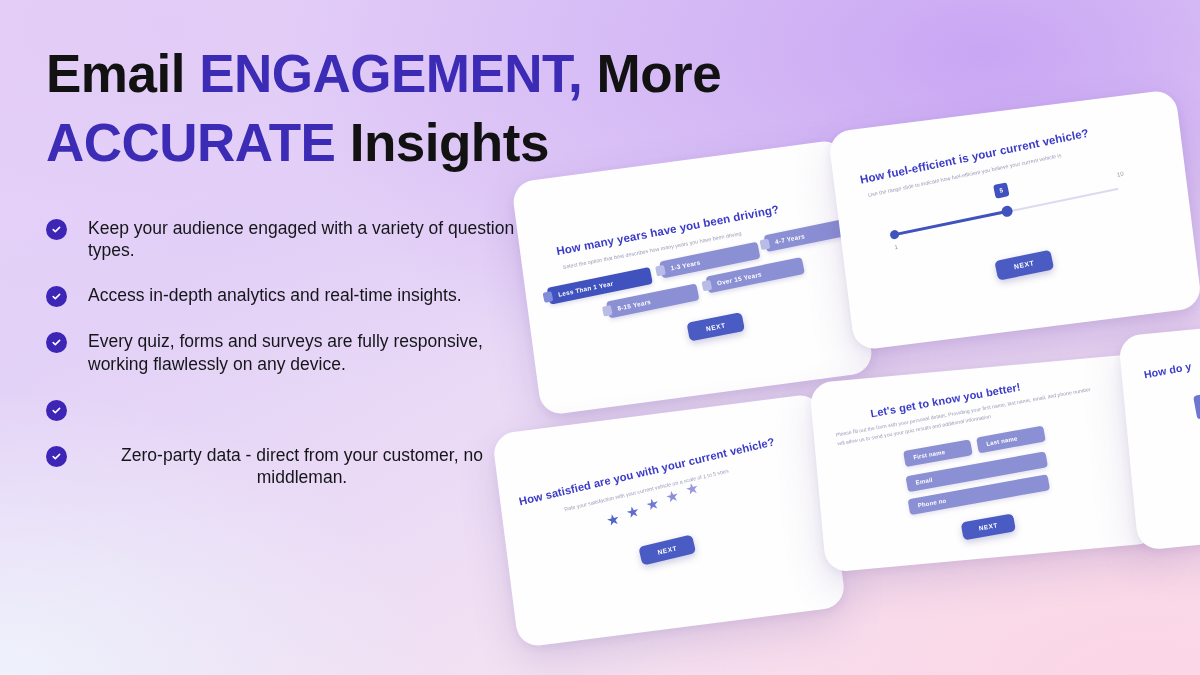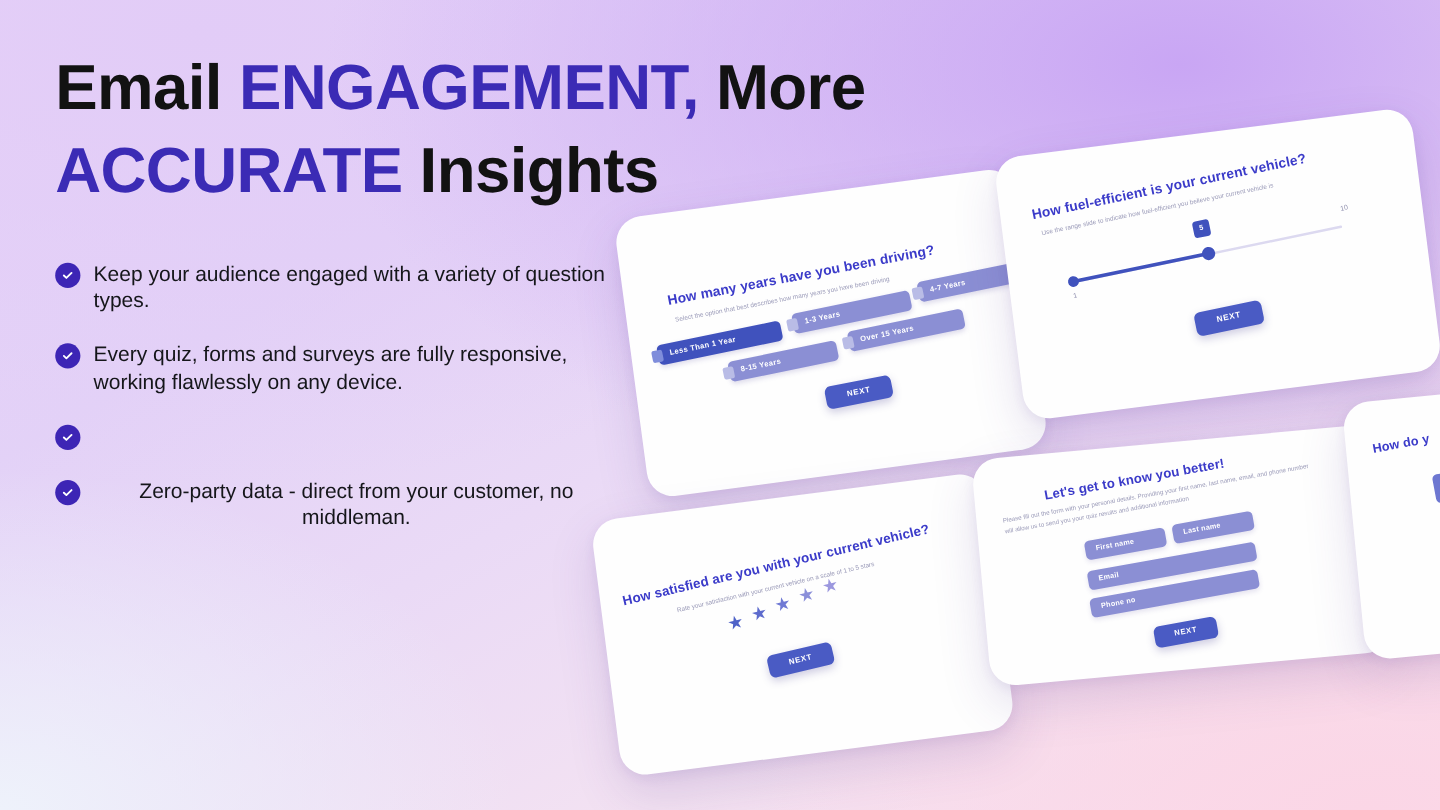--- a/index.html
+++ b/index.html
@@ -46,21 +46,21 @@
   .headline-line2 { margin-top: -6px; }
 
   .bullets {
     margin-top: 36px;
     width: 470px;
   }
 
   .bullet {
     display: flex;
     align-items: flex-start;
-    gap: 11px;
+    gap: 21px;
     margin-bottom: 23px;
   }
   .bullet:last-child { margin-bottom: 0; text-align: center; }
 
   .check-icon {
     flex: 0 0 auto;
     width: 21px;
     height: 21px;
     border-radius: 50%;
     background: #3d25b5;
@@ -277,20 +277,28 @@
 
       <li class="bullet">
         <span class="check-icon">
           <svg width="11" height="11" viewBox="0 0 12 12">
               <path d="M2.4 6.1 L4.7 8.3 L9.4 3.7" stroke="#ffffff" stroke-width="1.7" fill="none" stroke-linecap="round" stroke-linejoin="round"></path>
             </svg>
         </span>
         <span class="bullet-text">Keep your audience engaged with a variety of question types.</span>
       </li>
 
+      <li class="bullet">
+        <span class="check-icon">
+          <svg width="11" height="11" viewBox="0 0 12 12">
+              <path d="M2.4 6.1 L4.7 8.3 L9.4 3.7" stroke="#ffffff" stroke-width="1.7" fill="none" stroke-linecap="round" stroke-linejoin="round"></path>
+            </svg>
+        </span>
+        <span class="bullet-text">Access in-depth analytics and real-time insights.</span>
+      </li>
 
 
       <li class="bullet">
         <span class="check-icon">
           <svg width="11" height="11" viewBox="0 0 12 12">
               <path d="M2.4 6.1 L4.7 8.3 L9.4 3.7" stroke="#ffffff" stroke-width="1.7" fill="none" stroke-linecap="round" stroke-linejoin="round"></path>
             </svg>
         </span>
         <span class="bullet-text">Every quiz, forms and surveys are fully responsive, working flawlessly on any device.</span>
       </li>

